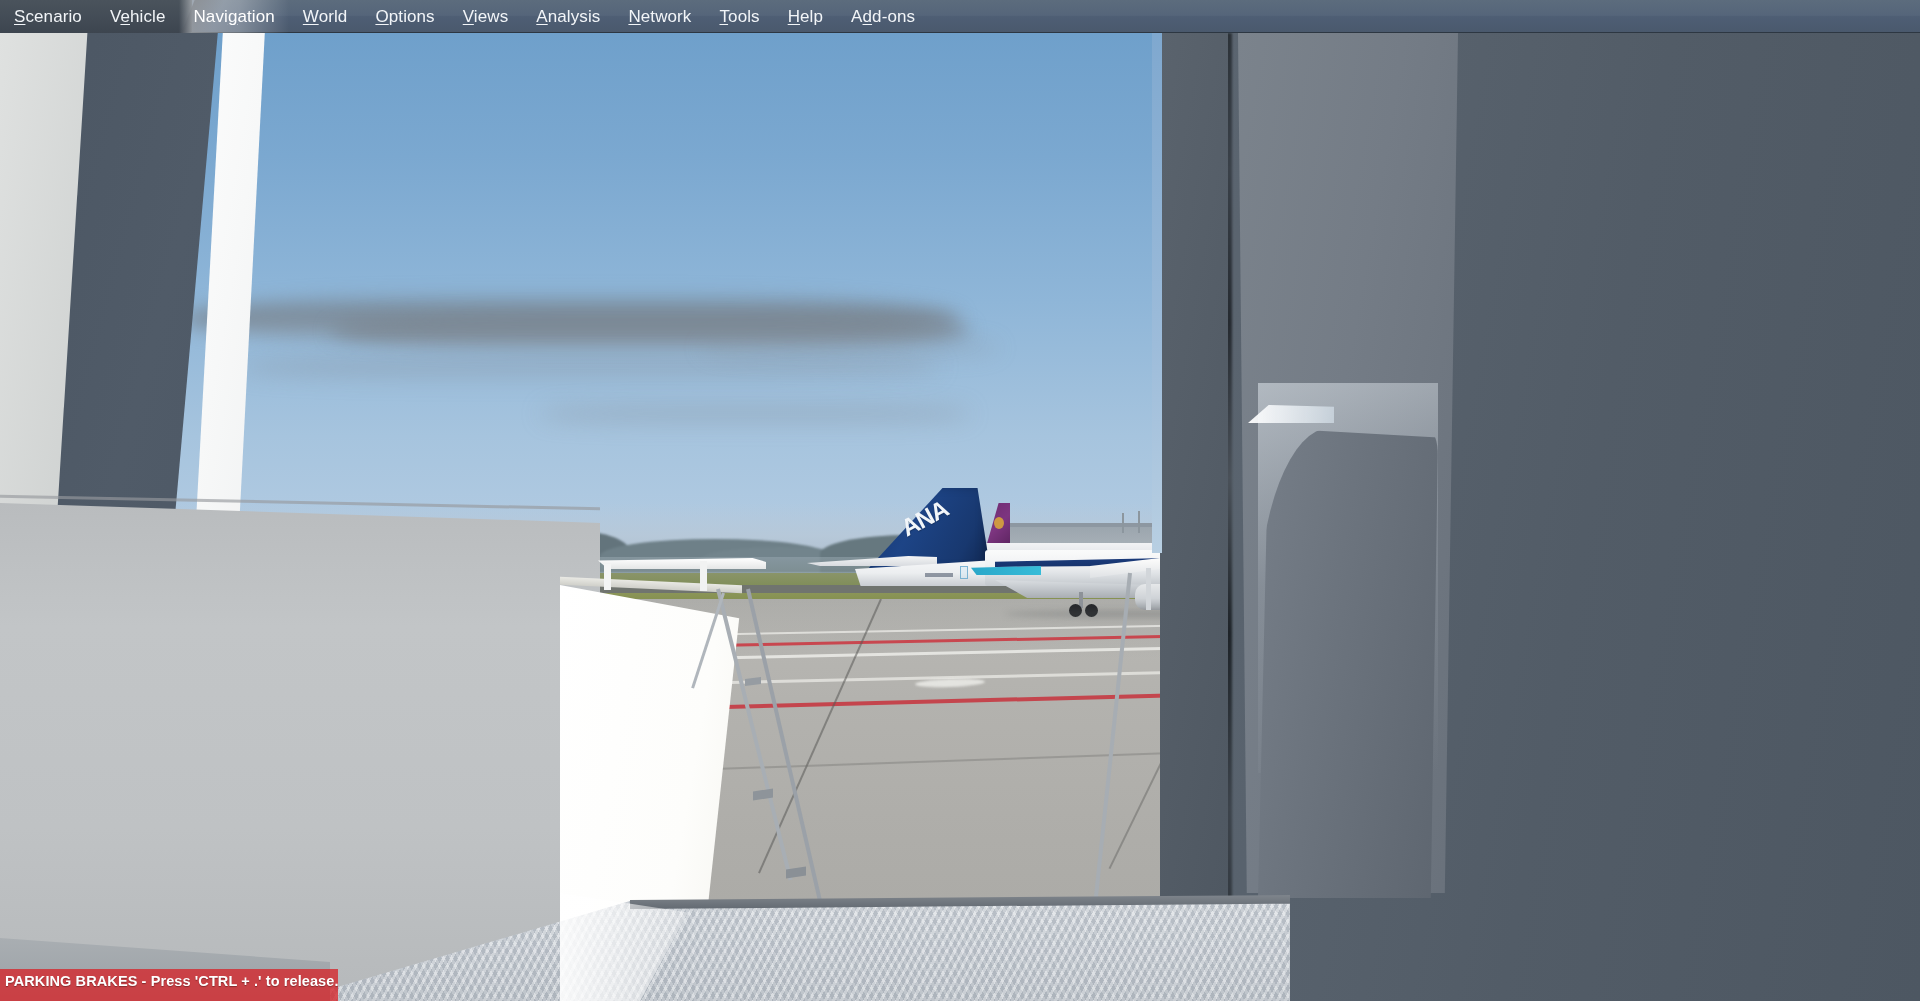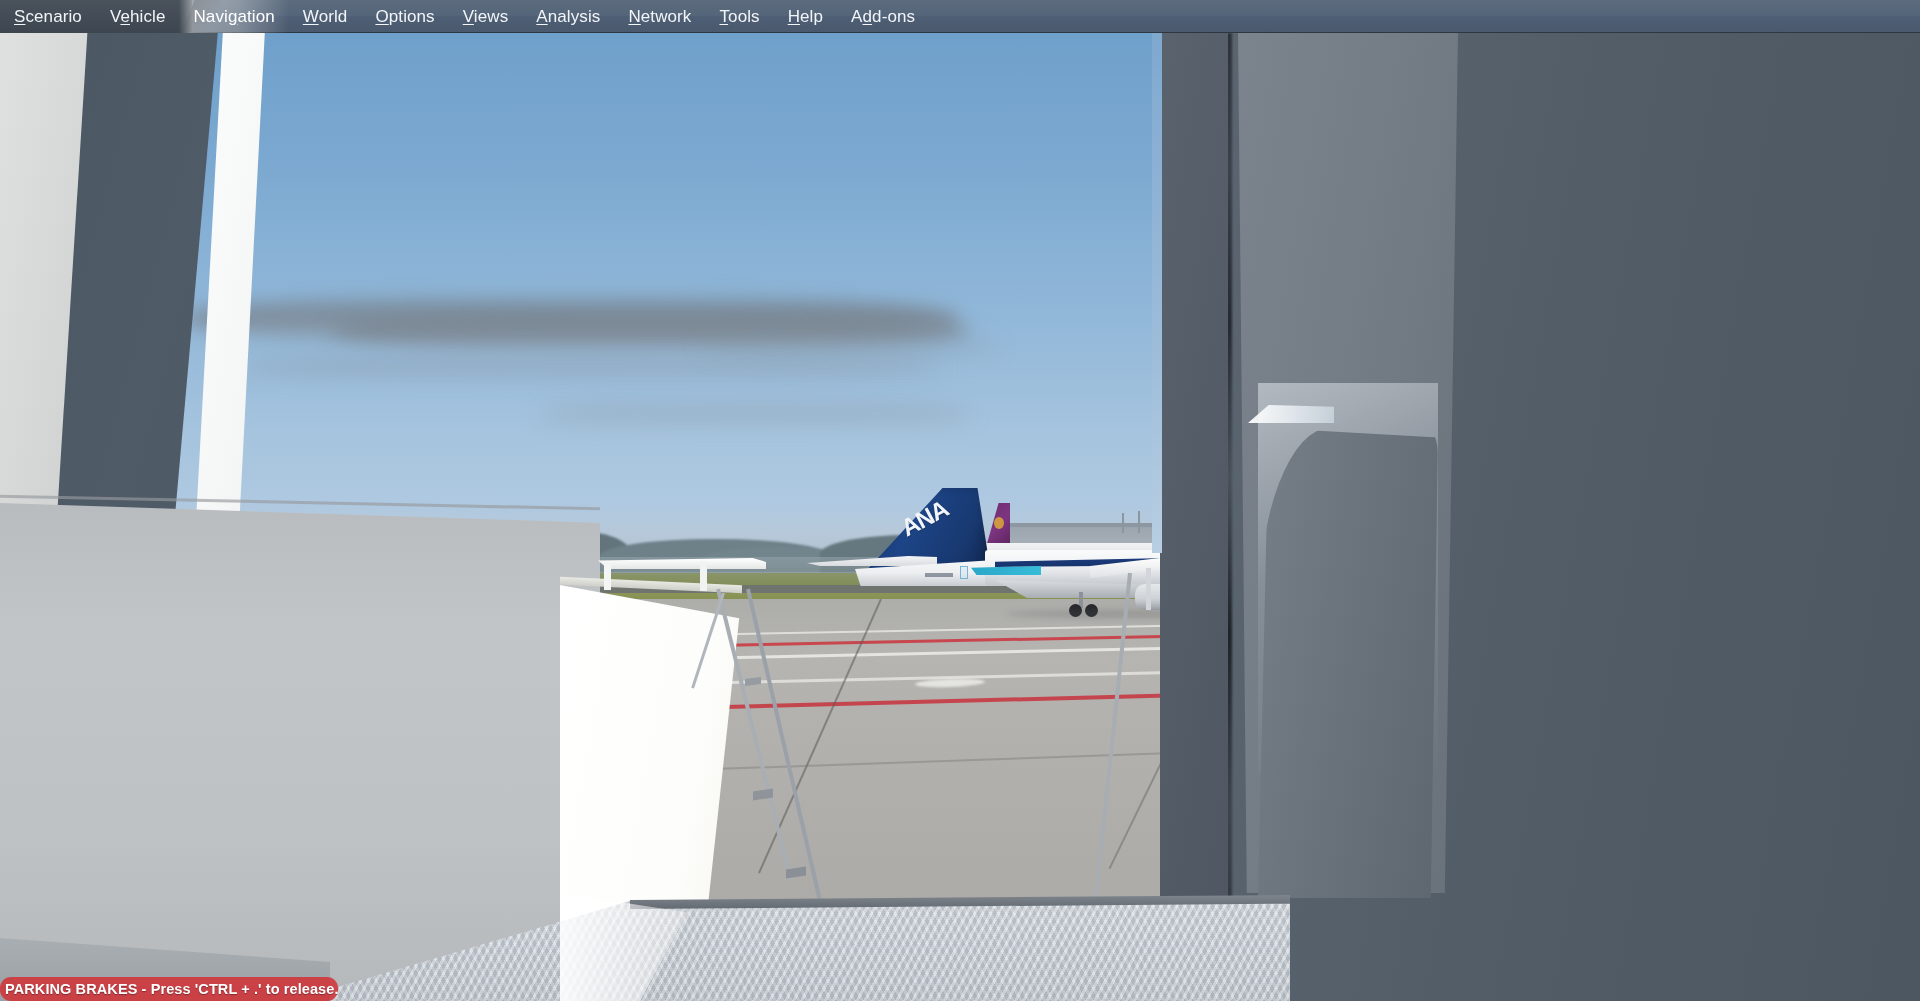--- a/index.html
+++ b/index.html
@@ -99,32 +99,31 @@
       linear-gradient(to bottom, #b9b8b4 0%, #b3b2ae 25%, #aeada9 60%, #a9a8a4 100%);
   }
   .apron-line{ position:absolute; }
 
   
   .bridge-wall{ position:absolute; }
 
   
   #alert{
     position:absolute; left:0; bottom:0;
-    width:338px; height:24px;
+    width:338px; height:32px;
     background:rgba(214,37,42,.78);
     color:#ffffff;
     font-size:14.5px;
     font-weight:bold;
     line-height:24px;
     padding-left:5px;
     white-space:nowrap;
     z-index:40;
     letter-spacing:.1px;
     text-shadow:0 1px 1px rgba(0,0,0,.35);
-    border-radius:11px;
   }
 </style>
 </head>
 <body>
 
 <div id="app">
 
   <div id="menubar">
     <div id="menu-darkblock"></div>
 

